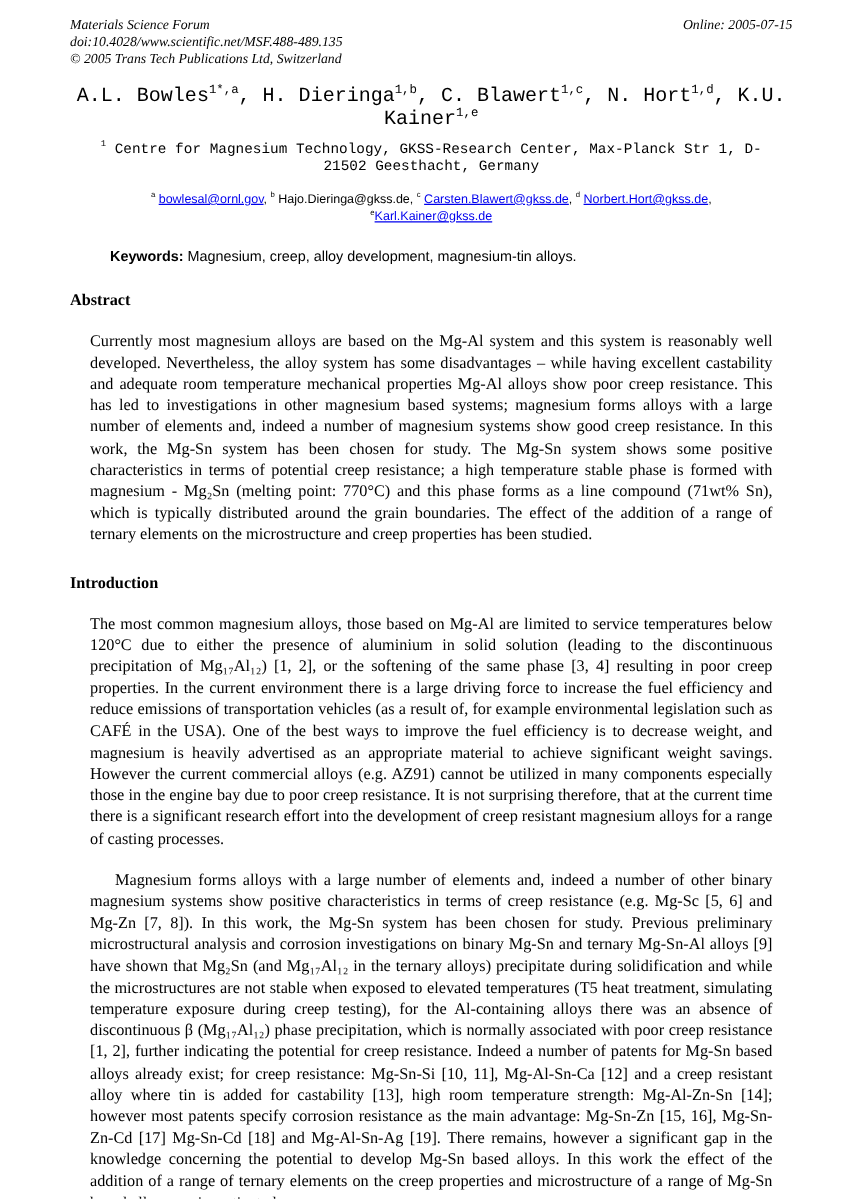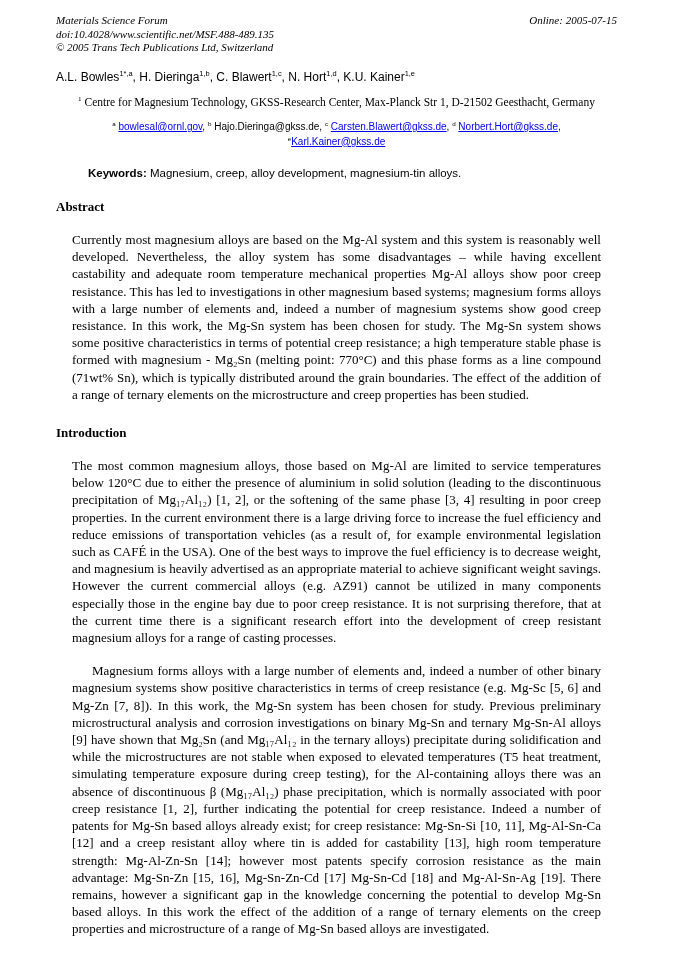--- a/index.html
+++ b/index.html
@@ -11,21 +11,21 @@
   body {
     width: 678px;
     height: 959px;
     overflow: hidden;
     font-family: "Liberation Serif", "DejaVu Serif", serif;
   }
   .page {
     box-sizing: border-box;
     width: 678px;
     height: 849px;
-    padding: 14px 61px 0 56px;
+    padding: 14px 44px 0 56px;
     background: var(--page_background, #ffffff);
   }
   
   .header-row {
     display: flex;
     justify-content: space-between;
     align-items: flex-start;
     font-style: italic;
     font-size: 11px;
     line-height: 13.5px;
@@ -37,35 +37,35 @@
   .title {
     margin: 16px 0 0 0;
     text-align: center;
     font-family: "Liberation Sans", "DejaVu Sans", sans-serif;
     font-weight: bold;
     font-size: 15.5px;
     line-height: 19px;
   }
   .authors {
     margin-top: 13px;
-    text-align: left;
-    font-family: Liberation Sans, sans-serif;
-    font-size: 12px;
+    text-align: center;
+    font-family: Liberation Mono, monospace;
+    font-size: 16px;
     line-height: 18px;
   }
   sup {
     font-size: 62%;
     line-height: 0;
     vertical-align: super;
   }
   .affiliation {
     margin-top: 9px;
     padding: 0 8px;
     text-align: center;
-    font-family: Liberation Serif, serif;
+    font-family: Liberation Mono, monospace;
     font-size: 11.5px;
     line-height: 14.5px;
   }
   .emails {
     margin-top: 11px;
     text-align: center;
     font-family: "Liberation Sans", "DejaVu Sans", sans-serif;
     font-size: 10px;
     line-height: 14.5px;
   }

